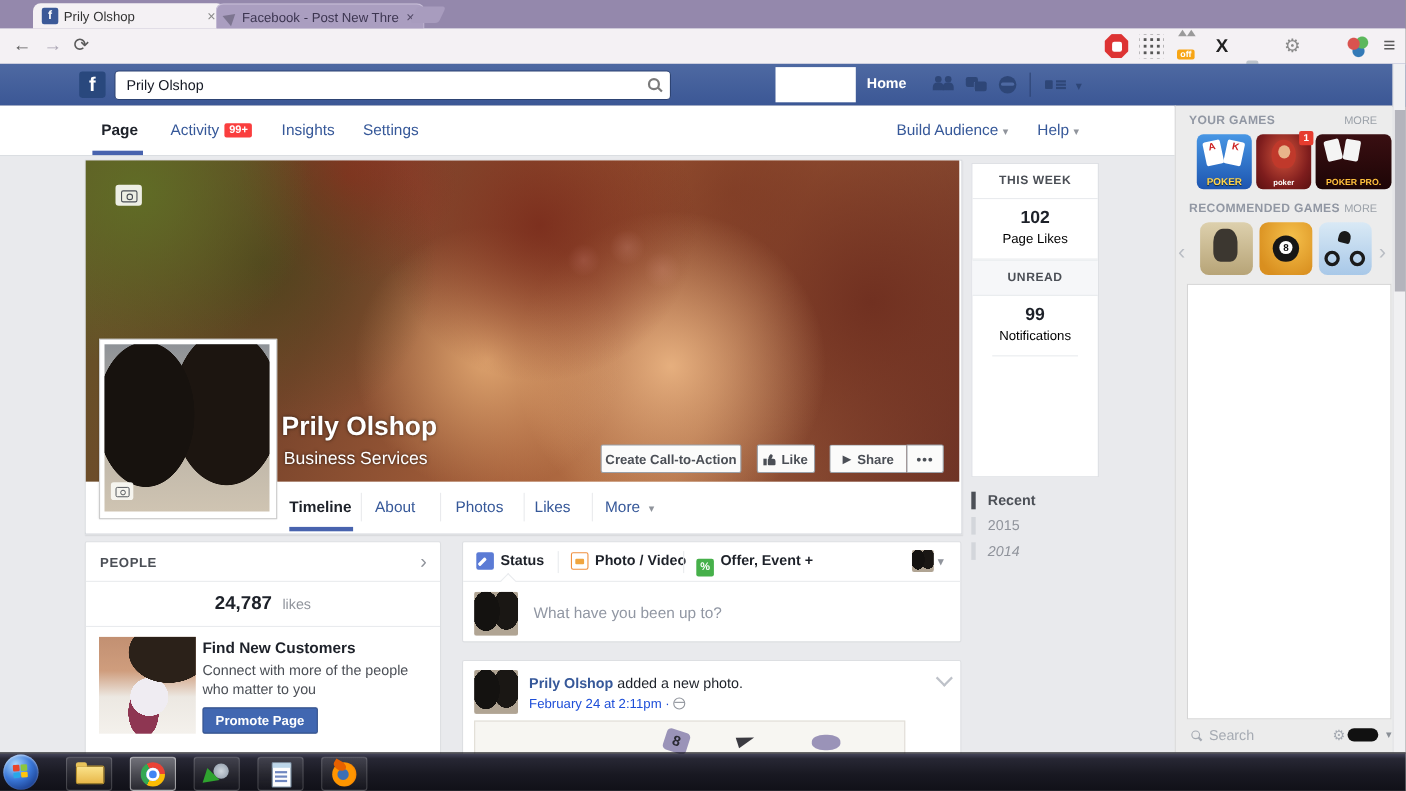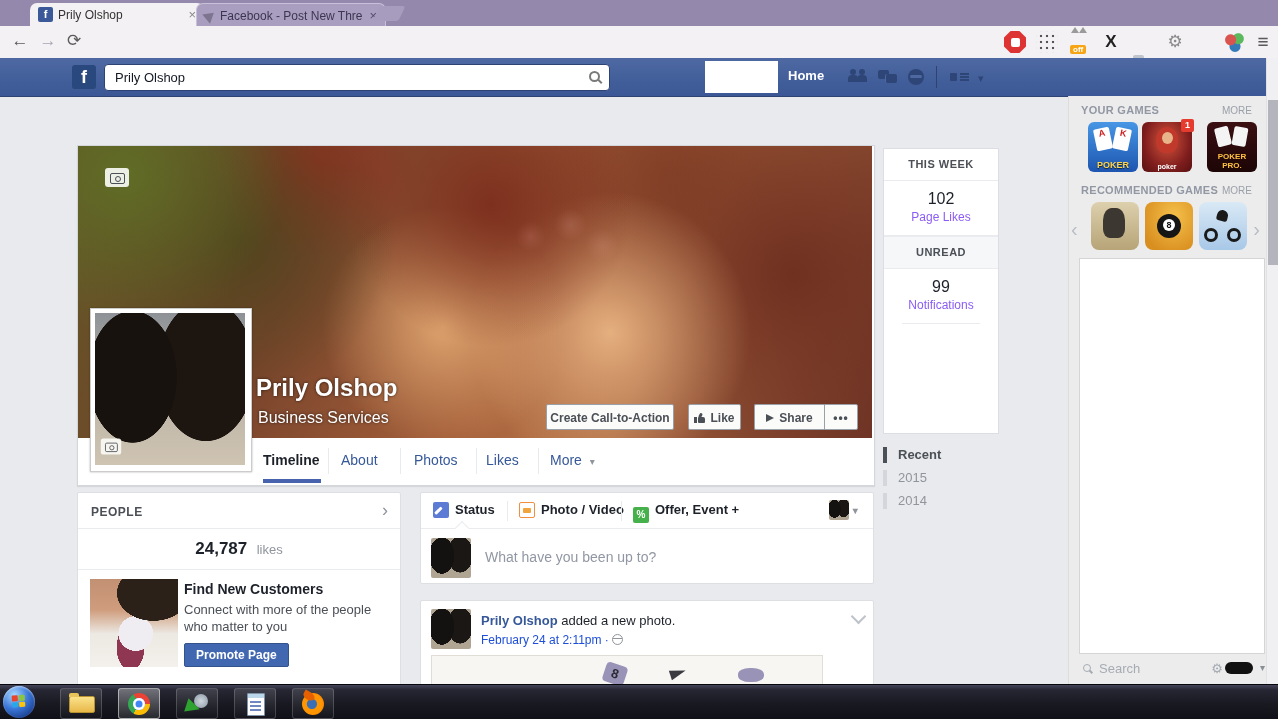--- a/index.html
+++ b/index.html
@@ -112,22 +112,22 @@
   .pagenav{left:0;top:292px;width:794px;height:46px;background:#fff;}
   .pn{top:14px;font-size:14px;color:#365899;}
   .pn.active{color:#1d2129;font-weight:bold;}
   .pnund{left:185px;top:41px;width:58px;height:4px;background:#4863ae;}
   .pndiv{top:10px;width:1px;height:26px;background:#e9eaed;}
   
   .thisweek{left:883px;top:148px;width:116px;height:286px;background:#fff;border:1px solid #dcdee3;box-sizing:border-box;}
   .twhead{height:31px;line-height:31px;text-align:center;font-size:11px;font-weight:bold;color:#4b4f56;letter-spacing:.5px;border-bottom:1px solid #e9ebee;}
   .twhead.grey{background:#f6f7f9;border-top:1px solid #e9ebee;}
   .twstat{text-align:center;padding-top:9px;height:45px;}
-  .twval{font-size:16px;font-weight:normal;color:#1d2129;}
-  .twlab{font-size:12px;color:#8b5cf6;margin-top:2px;}
+  .twval{font-size:16px;font-weight:bold;color:#1d2129;}
+  .twlab{font-size:12px;color:#000000;margin-top:2px;}
   .twdiv{border-bottom:1px solid #e9ebee;margin:0 0;}
   .twdiv.short{margin:0 18px;}
   
   .tlrow{left:883px;height:20px;font-size:13px;}
   .tlbar{position:absolute;left:0;top:1px;width:4px;height:16px;}
   .tllab{position:absolute;left:15px;top:1px;}
   
   .panel{background:#fff;border:1px solid #dddfe2;border-radius:2px;box-sizing:border-box;}
   .people{left:77px;top:492px;width:324px;height:227px;}
   .phead{height:35px;border-bottom:1px solid #e9ebee;line-height:35px;}
@@ -297,20 +297,29 @@
     <div class="abs hico friends" style="left:848px;"></div>
     <div class="abs hico bubbles" style="left:878px;"></div>
     <div class="abs hico" style="left:908px;">
         <span class="abs fbglobe"></span>
       </div>
     <div class="abs hsep"></div>
     <div class="abs locklist" style="left:950px;"></div>
     <div class="abs hcaret" style="left:978px;top:14px;">▾</div>
   </div>
 
+  <div class="abs adminbar">
+    <span class="abs atab active" style="left:92px;">Page</span>
+    <span class="abs atab" style="left:155px;"><span>Activity</span><span class="badge99">99+</span></span>
+    <span class="abs atab" style="left:256px;">Insights</span>
+    <span class="abs atab" style="left:330px;">Settings</span>
+    <span class="abs atab" style="left:815px;"><span>Build Audience</span><span class="acaret">▾</span></span>
+    <span class="abs atab" style="left:943px;"><span>Help</span><span class="acaret">▾</span></span>
+    <div class="abs aund"></div>
+  </div>
 
   <div class="abs covercard">
     <div class="abs cover">
       <div class="abs camtag" style="left:27px;top:22px;">
           <span class="body"></span>
           <span class="lens"></span>
         </div>
       <div class="abs pagename" style="left: 178px; top: 228px;">Prily Olshop</div>
       <div class="abs pagecat" style="left: 180px; top: 263px;">Business Services</div>
       <div class="abs cbtn" style="left: 468px; width: 128px; top: 258px;">Create Call-to-Action</div>
@@ -357,21 +366,21 @@
   <div class="abs tlrow" style="top:446px;">
     <span class="tlbar" style="background:#4b4f56;"></span>
     <span class="tllab" style="color:#4b4f56;font-weight:bold;">Recent</span>
   </div>
   <div class="abs tlrow" style="top:469px;">
     <span class="tlbar" style="background:#d3d6db;"></span>
     <span class="tllab" style="color:#90949c;">2015</span>
   </div>
   <div class="abs tlrow" style="top:492px;">
     <span class="tlbar" style="background:#d3d6db;"></span>
-    <span class="tllab" style="color:#90949c;">2014</span>
+    <span class="tllab" style="color:#90949c;font-style:italic;">2014</span>
   </div>
 
   <div class="abs panel people">
     <div class="phead" style="position:relative;">
       <span class="t">PEOPLE</span>
       <span class="chev">›</span>
     </div>
     <div class="likesrow">
       <b>24,787</b>
       <span>likes</span>
@@ -421,21 +430,21 @@
       <span class="c1">A</span>
       <span class="c2">K</span>
       <span class="lbl">POKER</span>
     </div>
     <div class="tile t-texas" style="left:73px;top:26px;">
       <span class="hair"></span>
         <span class="face"></span>
       <span class="lbl">poker</span>
     </div>
     <span class="gbadge" style="left:112px;top:23px;">1</span>
-    <div class="tile t-pokerpro" style="left:138px;top:26px;">
+    <div class="tile t-pokerpro" style="left:127px;top:26px;padding-left:19px;">
       <span class="c1"></span>
         <span class="c2"></span>
       <span class="lbl">POKER PRO.</span>
     </div>
     <span class="ghead" style="left:12px;top:88px;">RECOMMENDED GAMES</span>
     <span class="gmore" style="right:14px;top:89px;">MORE</span>
     <span class="gchev" style="left:2px;top:122px;">‹</span>
     <div class="rtile t-guitar" style="left:22px;top:106px;">
         <span class="fig"></span>
       </div>

